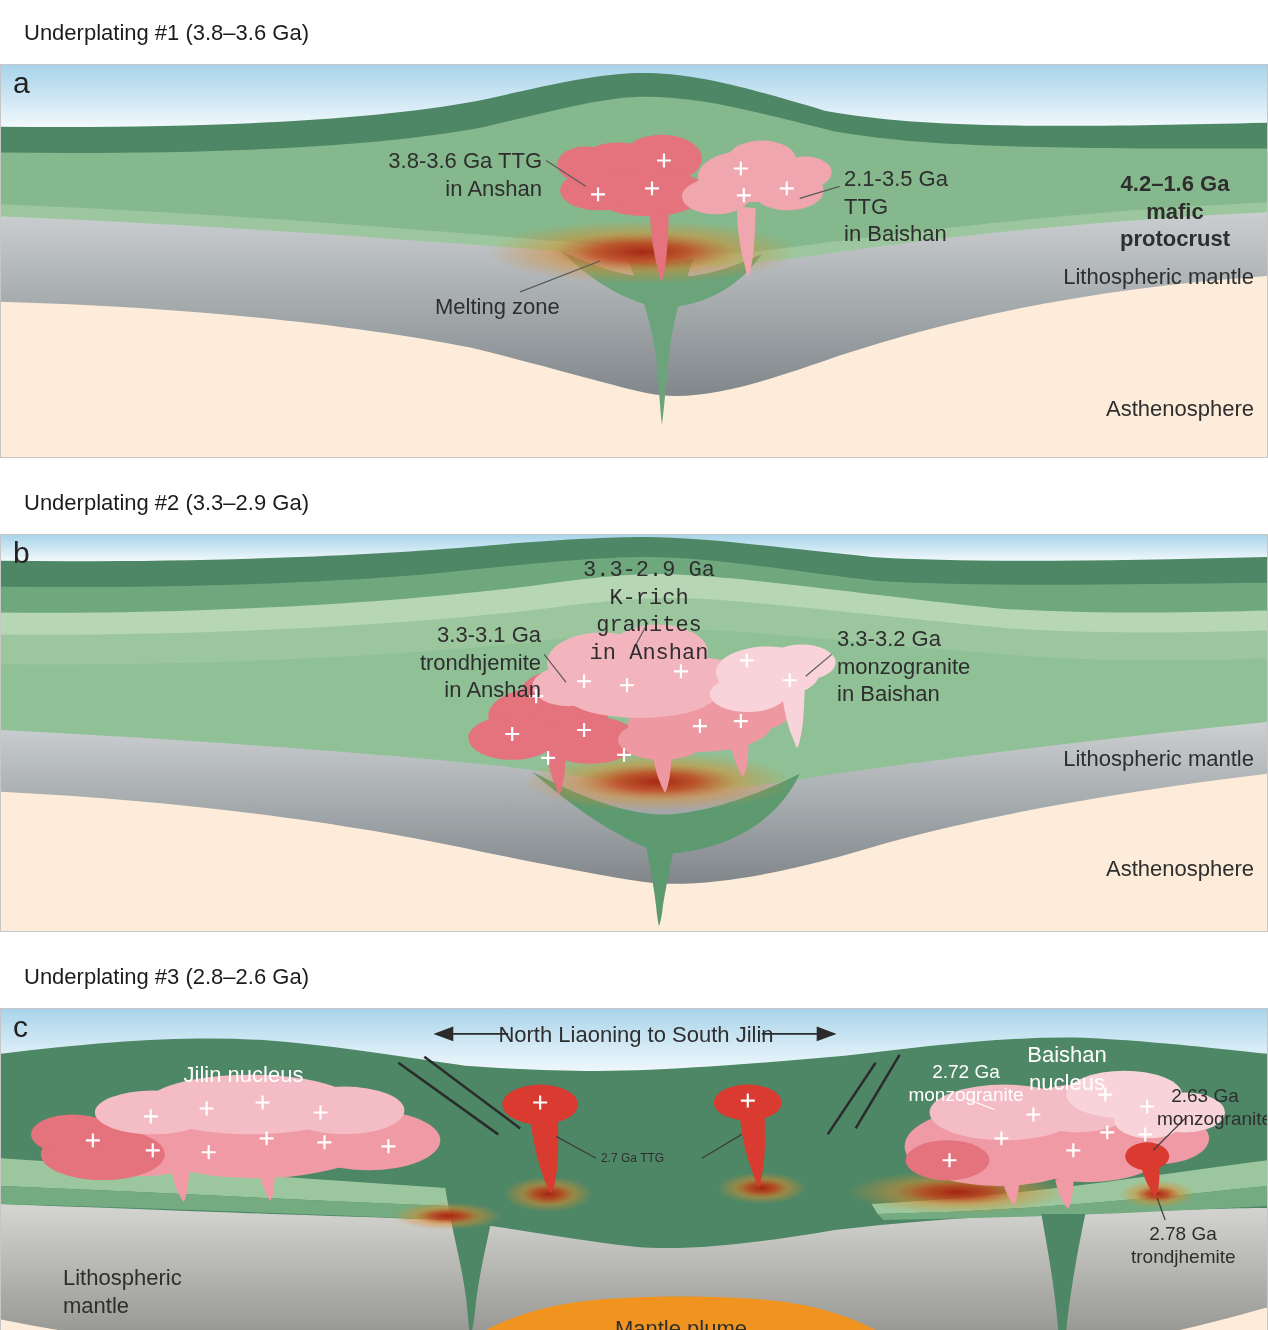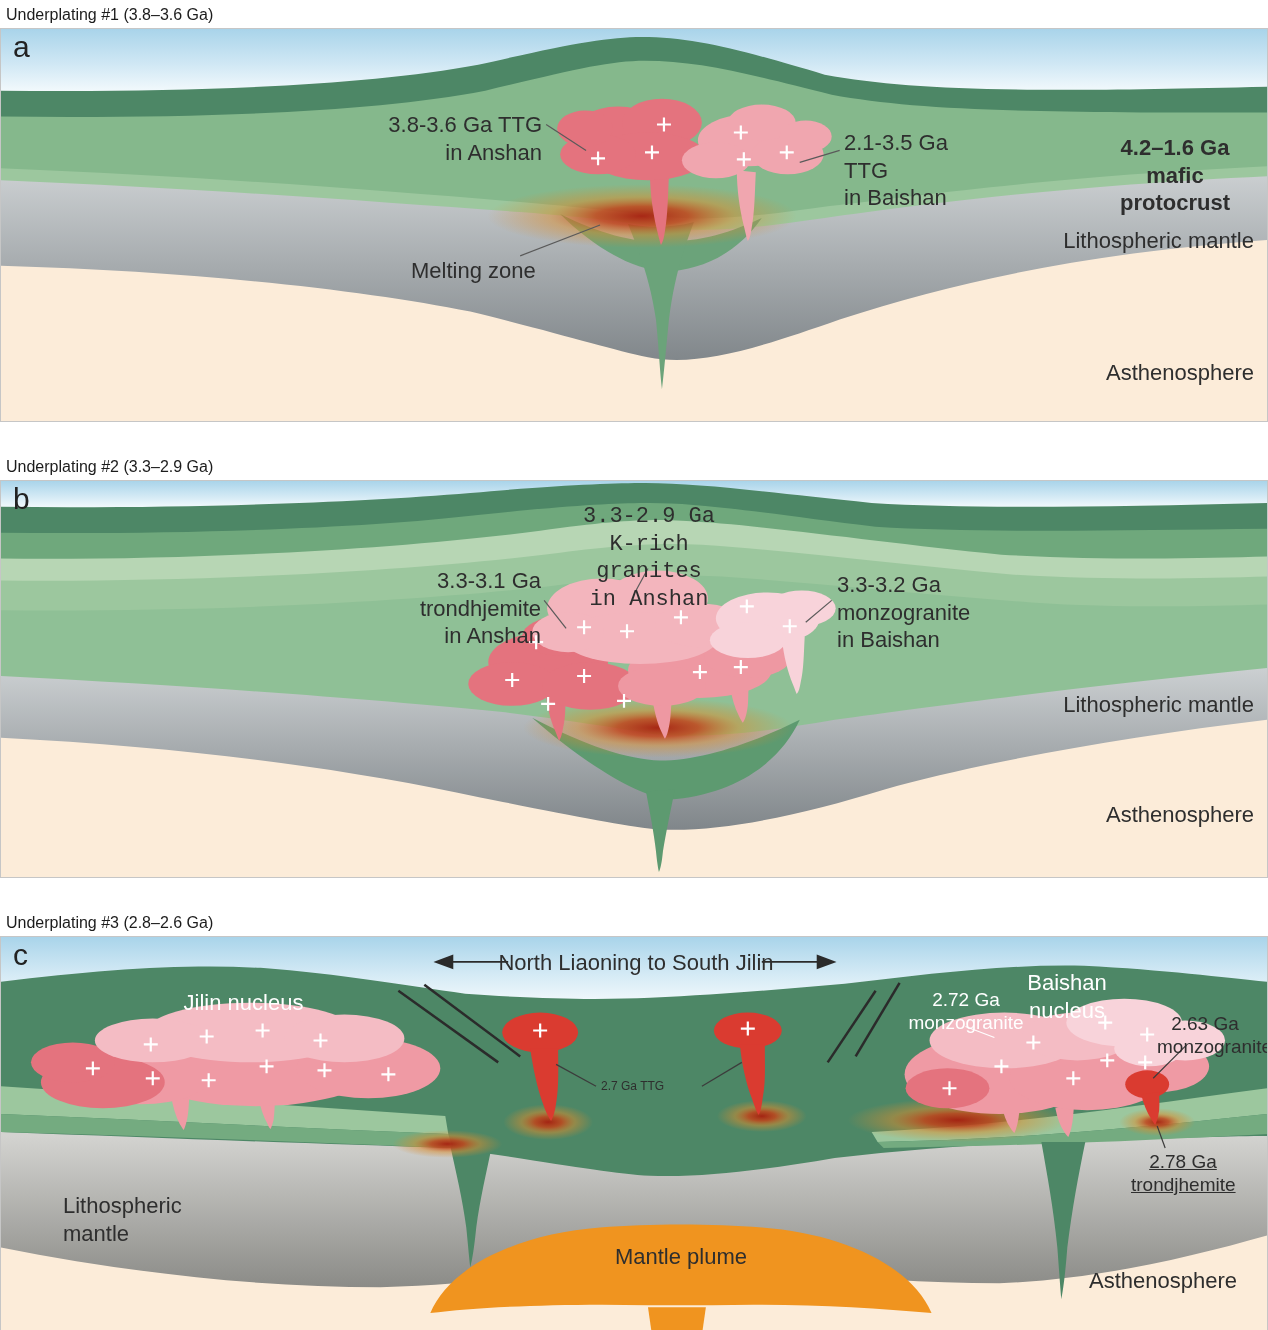--- a/index.html
+++ b/index.html
@@ -1,20 +1,20 @@
 <!DOCTYPE html>
 <html><head>
 <meta charset="utf-8">
 <style>
   html,body{margin:0;padding:0;background:#ffffff;}
   body{width:1268px;font-family:"Liberation Sans",sans-serif;color:#2e2e2e;}
   .figure{width:1268px;}
   .panel-block{margin:0;}
   .panel-block + .panel-block{margin-top:30px;}
-  .panel-title{font-size:16px;font-weight:400;color:#1c1c1c;margin:0;padding:5px 0 4px 6px;line-height:19px;}
+  .panel-title{font-size:22px;font-weight:400;color:#1c1c1c;margin:18px;padding:5px 0 4px 6px;line-height:19px;}
   .panel{position:relative;box-sizing:border-box;border:1px solid #c6c6c6;overflow:hidden;background:#fcecd9;}
   .panel svg{display:block;width:100%;height:100%;}
   #panel-a{width:1268px;height:394px;}
   #panel-b{width:1268px;height:398px;}
   #panel-c{width:1268px;height:400px;}
   .lbl{position:absolute;font-size:22px;line-height:1.25;white-space:pre-line;color:#2e2e2e;}
   .lbl.small{font-size:19px;line-height:1.2;}
   .lbl.med{font-size:12px;}
   .lbl.white{color:#ffffff;}
   .lbl.right{text-align:right;}
@@ -80,21 +80,21 @@
           <path d="M520,228 L600,197"></path>
         </g>
       </svg>
       <span class="panel-letter">a</span>
       <div class="lbl right" style="left:383px;top:82px;width:158px;">3.8-3.6 Ga TTG
 in Anshan</div>
       <div class="lbl" style="left:843px;top:100px;width:140px;">2.1-3.5 Ga TTG
 in Baishan</div>
       <div class="lbl center bold" style="left:1090px;top:105px;width:168px;">4.2–1.6 Ga
 mafic protocrust</div>
-      <div class="lbl" style="left:410px;top:228px;width:130px;">Melting zone</div>
+      <div class="lbl" style="left:434px;top:228px;width:130px;">Melting zone</div>
       <div class="lbl right" style="left:1048px;top:198px;width:205px;">Lithospheric mantle</div>
       <div class="lbl right" style="left:1078px;top:330px;width:175px;">Asthenosphere</div>
     </div>
   </section>
 
   <section class="panel-block">
     <h2 class="panel-title">Underplating #2 (3.3–2.9 Ga)</h2>
     <div class="panel" id="panel-b">
       <svg viewBox="0 0 1268 398" preserveAspectRatio="none">
         <defs>
@@ -288,21 +288,21 @@
       </svg>
       <span class="panel-letter">c</span>
       <div class="lbl center" style="left:478px;top:12px;width:314px;">North Liaoning to South Jilin</div>
       <div class="lbl center white" style="left:170px;top:52px;width:145px;">Jilin nucleus</div>
       <div class="lbl center white" style="left:992px;top:32px;width:148px;">Baishan nucleus</div>
       <div class="lbl center white small" style="left:903px;top:52px;width:124px;">2.72 Ga
 monzogranite</div>
       <div class="lbl center small" style="left:1156px;top:76px;width:96px;">2.63 Ga
 monzogranite</div>
       <div class="lbl med" style="left:600px;top:142px;width:100px;">2.7 Ga TTG</div>
-      <div class="lbl center small" style="left:1130px;top:214px;width:104px;text-decoration:underline;">2.78 Ga
+      <div class="lbl center small" style="left:1130px;top:214px;width:104px;">2.78 Ga
 trondjhemite</div>
       <div class="lbl" style="left:62px;top:255px;width:185px;">Lithospheric mantle</div>
       <div class="lbl center" style="left:598px;top:306px;width:164px;">Mantle plume</div>
       <div class="lbl right" style="left:1058px;top:330px;width:178px;">Asthenosphere</div>
     </div>
   </section>
 
 </div>
 
 </body></html>

